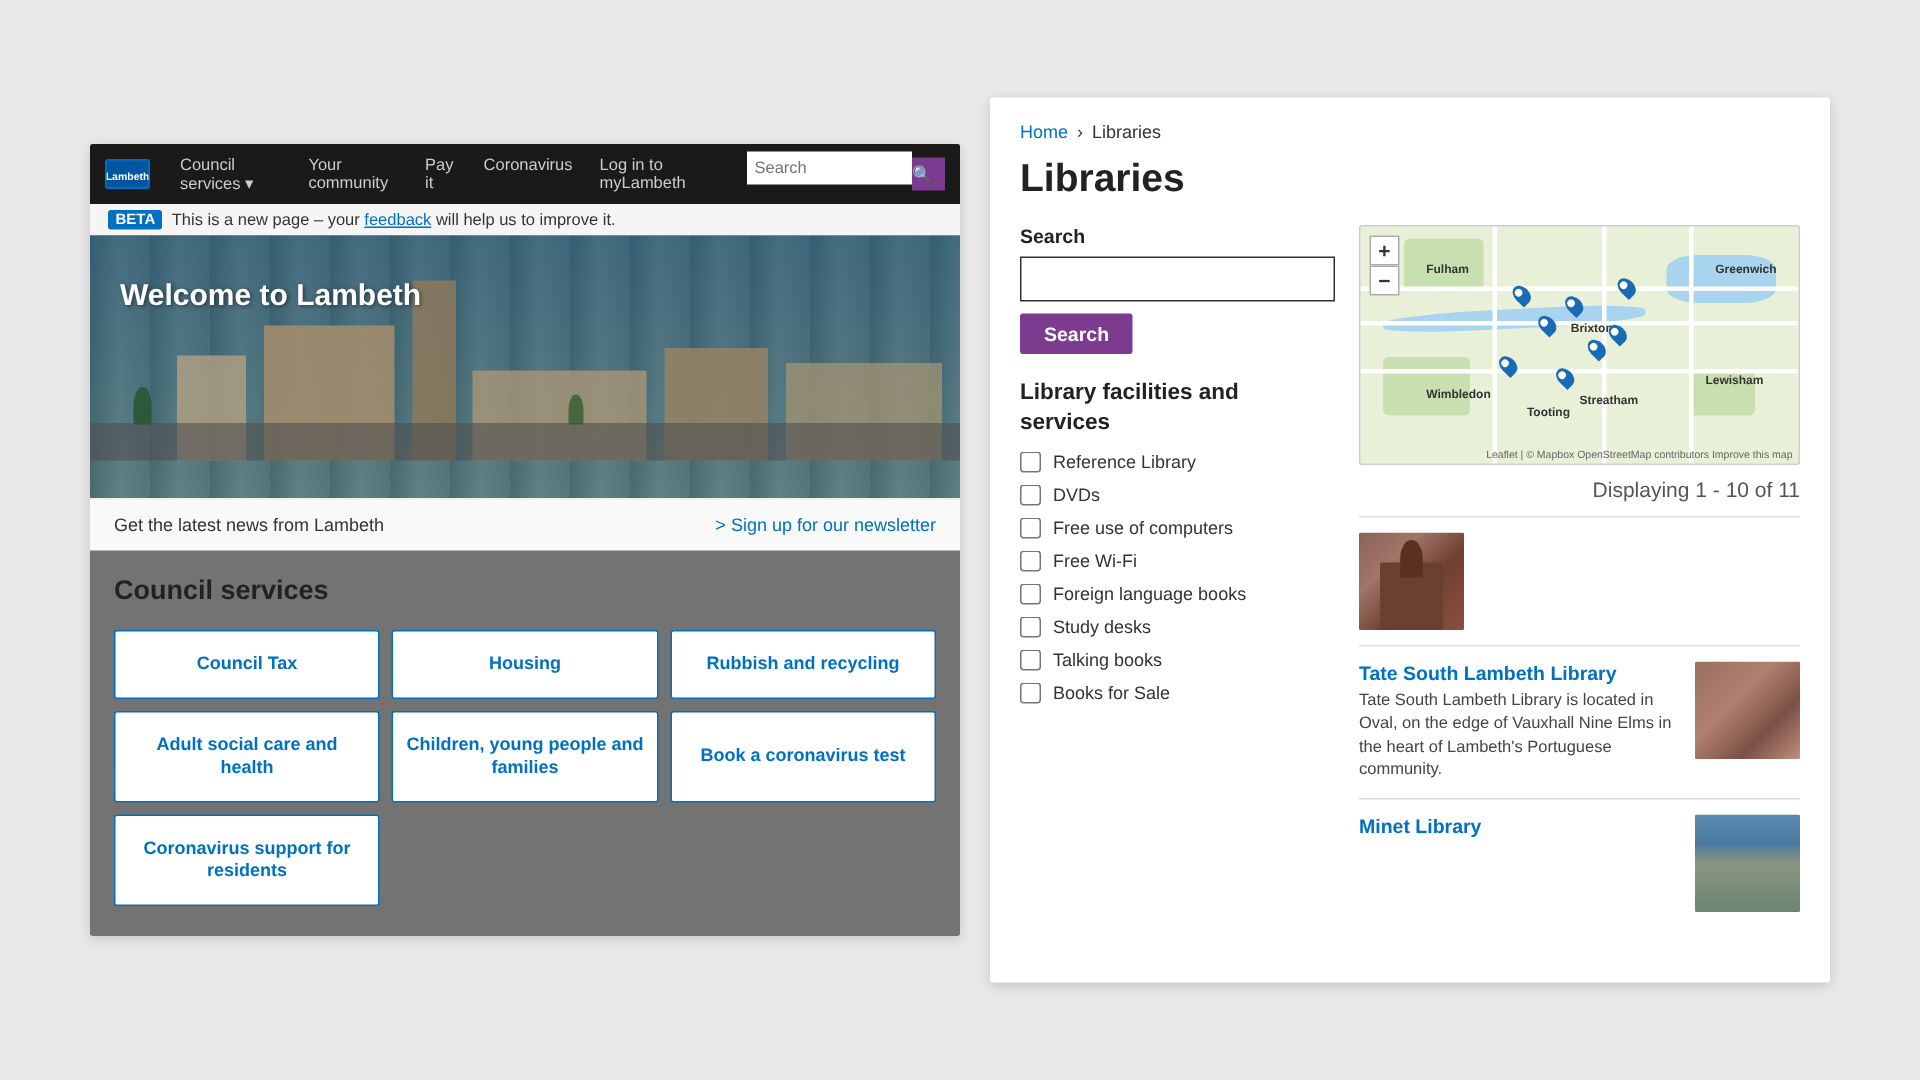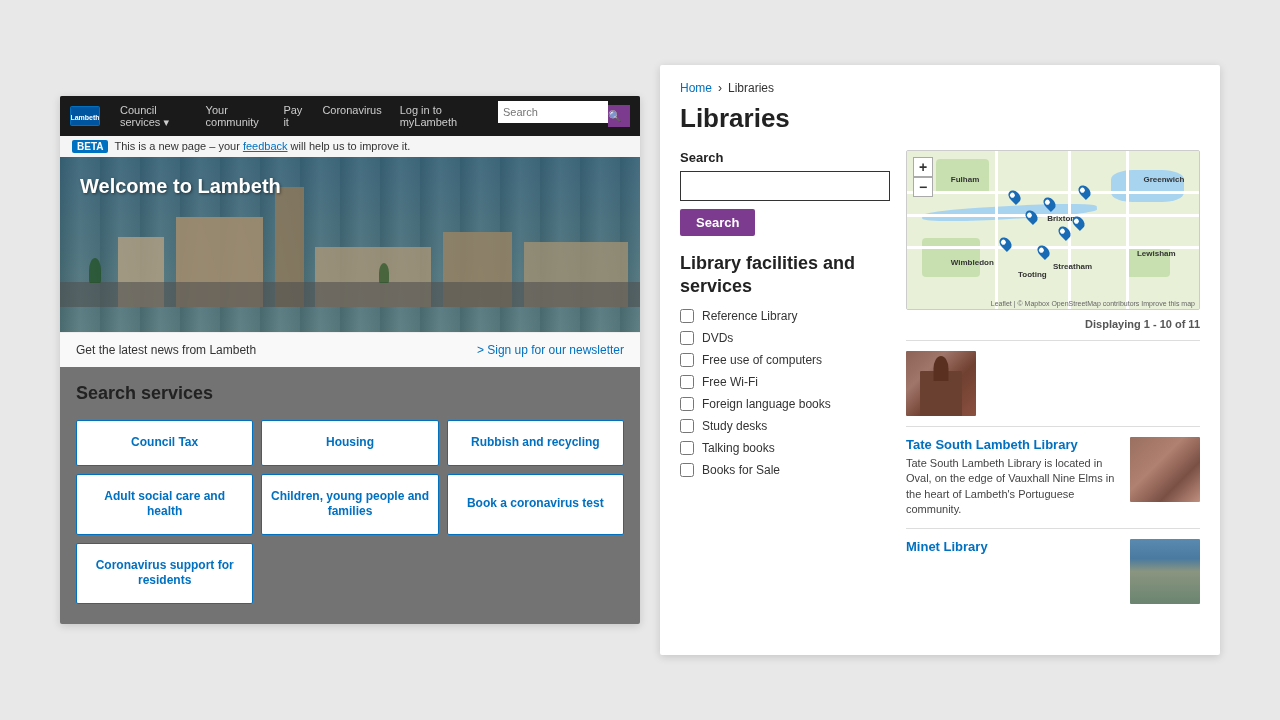--- a/index.html
+++ b/index.html
@@ -84,40 +84,41 @@
       font-size: 12px;
     }
 
     
     .beta-bar {
       background: #f5f5f5;
       padding: 4px 12px;
       font-size: 11px;
       color: #333;
       display: flex;
+      align-items: center;
       gap: 6px;
     }
     .beta-badge {
       background: #0070c0;
       color: #fff;
       font-size: 10px;
       font-weight: bold;
       padding: 1px 5px;
       border-radius: 2px;
     }
     .beta-bar a { color: #0070c0; }
 
     
     .hero {
       background: linear-gradient(rgba(0,80,150,0.55), rgba(0,80,150,0.45)),
                   linear-gradient(135deg, #4a90d9 0%, #87a5c5 40%, #c8b88a 70%, #8fa5c0 100%);
       height: 175px;
       display: flex;
       align-items: flex-start;
-      padding: 18px 20px;
+      padding: 29px 20px;
       position: relative;
       overflow: hidden;
       text-align: center;
     }
     .hero-bg {
       position: absolute;
       inset: 0;
       background:
         linear-gradient(rgba(0,60,120,0.5), rgba(0,60,120,0.3)),
         repeating-linear-gradient(90deg, #6a7f6a 0px, #8a9f8a 20px, #7a8f7a 40px),
@@ -242,21 +243,21 @@
       border: none;
       padding: 6px 16px;
       font-size: 13px;
       font-weight: bold;
       cursor: pointer;
       border-radius: 2px;
       margin-bottom: 16px;
     }
 
     .facilities-title {
-      font-size: 18px;
+      font-size: 15px;
       font-weight: bold;
       color: #222;
       margin-bottom: 10px;
       line-height: 1.3;
     }
 
     .checkbox-list {
       display: flex;
       flex-direction: column;
       gap: 8px;
@@ -371,25 +372,24 @@
     }
     .map-attribution {
       position: absolute;
       bottom: 2px;
       right: 4px;
       font-size: 7px;
       color: #666;
     }
 
     .displaying-text {
-      font-size: 11px;
+      font-size: 14px;
       color: #555;
       text-align: right;
       margin-bottom: 10px;
-      font-weight: bold;
     }
 
     
     .result-item {
       display: flex;
       align-items: stretch;
       border-top: 1px solid #ddd;
       padding: 10px 0;
       gap: 10px;
     }
@@ -509,21 +509,21 @@
     </div>
     <h1 class="hero-title">Welcome to Lambeth</h1>
   </div>
 
   <div class="newsletter-bar">
     <span>Get the latest news from Lambeth</span>
     <a href="#">Sign up for our newsletter</a>
   </div>
 
   <div class="council-section">
-    <h2 class="council-title">Search services</h2>
+    <h2 class="council-title">Council services</h2>
     <div class="services-grid">
       <button class="service-btn">Council Tax</button>
       <button class="service-btn">Housing</button>
       <button class="service-btn">Rubbish and recycling</button>
       <button class="service-btn">Adult social care and health</button>
       <button class="service-btn">Children, young people and families</button>
       <button class="service-btn">Book a coronavirus test</button>
       <button class="service-btn">Coronavirus support for residents</button>
     </div>
   </div>

